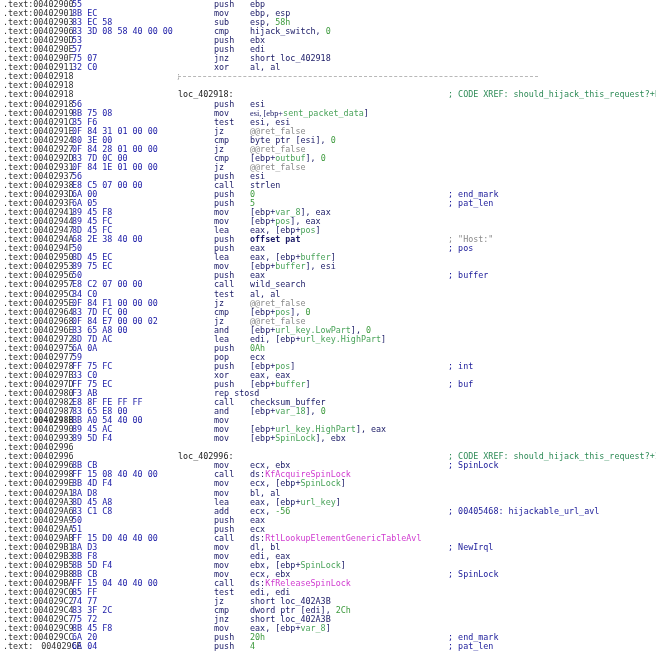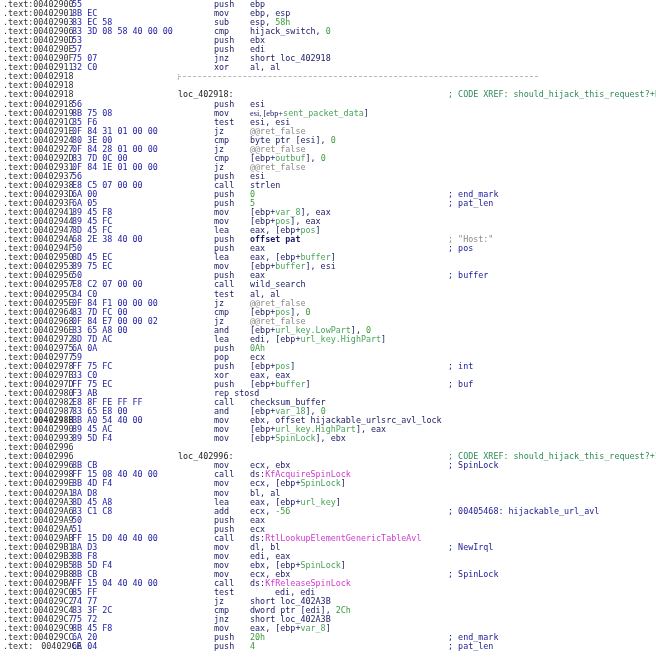--- a/index.html
+++ b/index.html
@@ -66,39 +66,39 @@
     <div class="row"><span class="seg"><span>.text:</span><span class="addr" style="position: static;">0040296E</span></span><span class="bytes">83 65 A8 00</span><span class="mn">and</span><span class="op"><span style="position: static;">[ebp+</span><span class="gr" style="position: static;">url_key.LowPart</span><span style="position: static;">], </span><span class="num" style="position: static;">0</span></span></div>
     <div class="row"><span class="seg"><span>.text:</span><span class="addr" style="position: static;">00402972</span></span><span class="bytes">8D 7D AC</span><span class="mn">lea</span><span class="op"><span style="position: static;">edi, [ebp+</span><span class="gr" style="position: static;">url_key.HighPart</span><span style="position: static;">]</span></span></div>
     <div class="row"><span class="seg"><span>.text:</span><span class="addr" style="position: static;">00402975</span></span><span class="bytes">6A 0A</span><span class="mn">push</span><span class="op"><span class="num" style="position: static;">0Ah</span></span></div>
     <div class="row"><span class="seg"><span>.text:</span><span class="addr" style="position: static;">00402977</span></span><span class="bytes">59</span><span class="mn">pop</span><span class="op"><span style="position: static;">ecx</span></span></div>
     <div class="row"><span class="seg"><span>.text:</span><span class="addr" style="position: static;">00402978</span></span><span class="bytes">FF 75 FC</span><span class="mn">push</span><span class="op"><span style="position: static;">[ebp+</span><span class="gr" style="position: static;">pos</span><span style="position: static;">]</span></span><span class="cmt">; int</span></div>
     <div class="row"><span class="seg"><span>.text:</span><span class="addr" style="position: static;">0040297B</span></span><span class="bytes">33 C0</span><span class="mn">xor</span><span class="op"><span style="position: static;">eax, eax</span></span></div>
     <div class="row"><span class="seg"><span>.text:</span><span class="addr" style="position: static;">0040297D</span></span><span class="bytes">FF 75 EC</span><span class="mn">push</span><span class="op"><span style="position: static;">[ebp+</span><span class="gr" style="position: static;">buffer</span><span style="position: static;">]</span></span><span class="cmt">; buf</span></div>
     <div class="row"><span class="seg"><span>.text:</span><span class="addr" style="position: static;">00402980</span></span><span class="bytes">F3 AB</span><span class="mn">rep stosd</span></div>
     <div class="row"><span class="seg"><span>.text:</span><span class="addr" style="position: static;">00402982</span></span><span class="bytes">E8 8F FE FF FF</span><span class="mn">call</span><span class="op"><span style="position: static;">checksum_buffer</span></span></div>
     <div class="row"><span class="seg"><span>.text:</span><span class="addr" style="position: static;">00402987</span></span><span class="bytes">83 65 E8 00</span><span class="mn">and</span><span class="op"><span style="position: static;">[ebp+</span><span class="gr" style="position: static;">var_18</span><span style="position: static;">], </span><span class="num" style="position: static;">0</span></span></div>
-    <div class="row"><span class="seg"><span>.text:</span><span class="addr" style="position: static; font-weight: bold;">0040298B</span></span><span class="bytes">BB A0 54 40 00</span><span class="mn">mov</span><span class="op"><span style="position: static;">ebx, offset hijackable_urlsrc_avl_lock</span></span></div>
+    <div class="row"><span class="seg"><span>.text:</span><span class="addr" style="position: static; font-weight: bold;">0040298B</span></span><span class="bytes">BB A0 54 40 00</span><span class="mn">mov</span></div>
     <div class="row"><span class="seg"><span>.text:</span><span class="addr" style="position: static;">00402990</span></span><span class="bytes">89 45 AC</span><span class="mn">mov</span><span class="op"><span style="position: static;">[ebp+</span><span class="gr" style="position: static;">url_key.HighPart</span><span style="position: static;">], eax</span></span></div>
     <div class="row"><span class="seg"><span>.text:</span><span class="addr" style="position: static;">00402993</span></span><span class="bytes">89 5D F4</span><span class="mn">mov</span><span class="op"><span style="position: static;">[ebp+</span><span class="gr" style="position: static;">SpinLock</span><span style="position: static;">], ebx</span></span></div>
     <div class="row"><span class="seg"><span>.text:</span><span class="addr" style="position: static;">00402996</span></span></div>
     <div class="row"><span class="seg"><span>.text:</span><span class="addr" style="position: static;">00402996</span></span><span class="label">loc_402996:</span><span class="cmt xref">; CODE XREF: should_hijack_this_request?+14F↓j</span></div>
     <div class="row"><span class="seg"><span>.text:</span><span class="addr" style="position: static;">00402996</span></span><span class="bytes">8B CB</span><span class="mn">mov</span><span class="op"><span style="position: static;">ecx, ebx</span></span><span class="cmt">; SpinLock</span></div>
     <div class="row"><span class="seg"><span>.text:</span><span class="addr" style="position: static;">00402998</span></span><span class="bytes">FF 15 08 40 40 00</span><span class="mn">call</span><span class="op"><span style="position: static;">ds:</span><span class="pink" style="position: static;">KfAcquireSpinLock</span></span></div>
     <div class="row"><span class="seg"><span>.text:</span><span class="addr" style="position: static;">0040299E</span></span><span class="bytes">8B 4D F4</span><span class="mn">mov</span><span class="op"><span style="position: static;">ecx, [ebp+</span><span class="gr" style="position: static;">SpinLock</span><span style="position: static;">]</span></span></div>
     <div class="row"><span class="seg"><span>.text:</span><span class="addr" style="position: static;">004029A1</span></span><span class="bytes">8A D8</span><span class="mn">mov</span><span class="op"><span style="position: static;">bl, al</span></span></div>
     <div class="row"><span class="seg"><span>.text:</span><span class="addr" style="position: static;">004029A3</span></span><span class="bytes">8D 45 A8</span><span class="mn">lea</span><span class="op"><span style="position: static;">eax, [ebp+</span><span class="gr" style="position: static;">url_key</span><span style="position: static;">]</span></span></div>
     <div class="row"><span class="seg"><span>.text:</span><span class="addr" style="position: static;">004029A6</span></span><span class="bytes">83 C1 C8</span><span class="mn">add</span><span class="op"><span style="position: static;">ecx, </span><span class="num" style="position: static;">-56</span></span><span class="cmt">; 00405468: hijackable_url_avl</span></div>
     <div class="row"><span class="seg"><span>.text:</span><span class="addr" style="position: static;">004029A9</span></span><span class="bytes">50</span><span class="mn">push</span><span class="op"><span style="position: static;">eax</span></span></div>
     <div class="row"><span class="seg"><span>.text:</span><span class="addr" style="position: static;">004029AA</span></span><span class="bytes">51</span><span class="mn">push</span><span class="op"><span style="position: static;">ecx</span></span></div>
     <div class="row"><span class="seg"><span>.text:</span><span class="addr" style="position: static;">004029AB</span></span><span class="bytes">FF 15 D0 40 40 00</span><span class="mn">call</span><span class="op"><span style="position: static;">ds:</span><span class="pink" style="position: static;">RtlLookupElementGenericTableAvl</span></span></div>
     <div class="row"><span class="seg"><span>.text:</span><span class="addr" style="position: static;">004029B1</span></span><span class="bytes">8A D3</span><span class="mn">mov</span><span class="op"><span style="position: static;">dl, bl</span></span><span class="cmt">; NewIrql</span></div>
     <div class="row"><span class="seg"><span>.text:</span><span class="addr" style="position: static;">004029B3</span></span><span class="bytes">8B F8</span><span class="mn">mov</span><span class="op"><span style="position: static;">edi, eax</span></span></div>
     <div class="row"><span class="seg"><span>.text:</span><span class="addr" style="position: static;">004029B5</span></span><span class="bytes">8B 5D F4</span><span class="mn">mov</span><span class="op"><span style="position: static;">ebx, [ebp+</span><span class="gr" style="position: static;">SpinLock</span><span style="position: static;">]</span></span></div>
     <div class="row"><span class="seg"><span>.text:</span><span class="addr" style="position: static;">004029B8</span></span><span class="bytes">8B CB</span><span class="mn">mov</span><span class="op"><span style="position: static;">ecx, ebx</span></span><span class="cmt">; SpinLock</span></div>
     <div class="row"><span class="seg"><span>.text:</span><span class="addr" style="position: static;">004029BA</span></span><span class="bytes">FF 15 04 40 40 00</span><span class="mn">call</span><span class="op"><span style="position: static;">ds:</span><span class="pink" style="position: static;">KfReleaseSpinLock</span></span></div>
-    <div class="row"><span class="seg"><span>.text:</span><span class="addr" style="position: static;">004029C0</span></span><span class="bytes">85 FF</span><span class="mn">test</span><span class="op"><span style="position: static; margin-left: 25px;">edi, edi</span></span></div>
+    <div class="row"><span class="seg"><span>.text:</span><span class="addr" style="position: static;">004029C0</span></span><span class="bytes">85 FF</span><span class="mn">test</span><span class="op"><span style="position: static;">edi, edi</span></span></div>
     <div class="row"><span class="seg"><span>.text:</span><span class="addr" style="position: static;">004029C2</span></span><span class="bytes">74 77</span><span class="mn">jz</span><span class="op"><span style="position: static;">short loc_402A3B</span></span></div>
     <div class="row"><span class="seg"><span>.text:</span><span class="addr" style="position: static;">004029C4</span></span><span class="bytes">83 3F 2C</span><span class="mn">cmp</span><span class="op"><span style="position: static;">dword ptr [edi], </span><span class="num" style="position: static;">2Ch</span></span></div>
     <div class="row"><span class="seg"><span>.text:</span><span class="addr" style="position: static;">004029C7</span></span><span class="bytes">75 72</span><span class="mn">jnz</span><span class="op"><span style="position: static;">short loc_402A3B</span></span></div>
     <div class="row"><span class="seg"><span>.text:</span><span class="addr" style="position: static;">004029C9</span></span><span class="bytes">8B 45 F8</span><span class="mn">mov</span><span class="op"><span style="position: static;">eax, [ebp+</span><span class="gr" style="position: static;">var_8</span><span style="position: static;">]</span></span></div>
     <div class="row"><span class="seg"><span>.text:</span><span class="addr" style="position: static;">004029CC</span></span><span class="bytes">6A 20</span><span class="mn">push</span><span class="op"><span class="num" style="position: static;">20h</span></span><span class="cmt">; end_mark</span></div>
     <div class="row"><span class="seg"><span>.text:</span><span class="addr" style="position: static; padding-left: 8px;">004029CE</span></span><span class="bytes">6A 04</span><span class="mn">push</span><span class="op"><span class="num" style="position: static;">4</span></span><span class="cmt">; pat_len</span></div>
   </div>
 
 </body></html>

